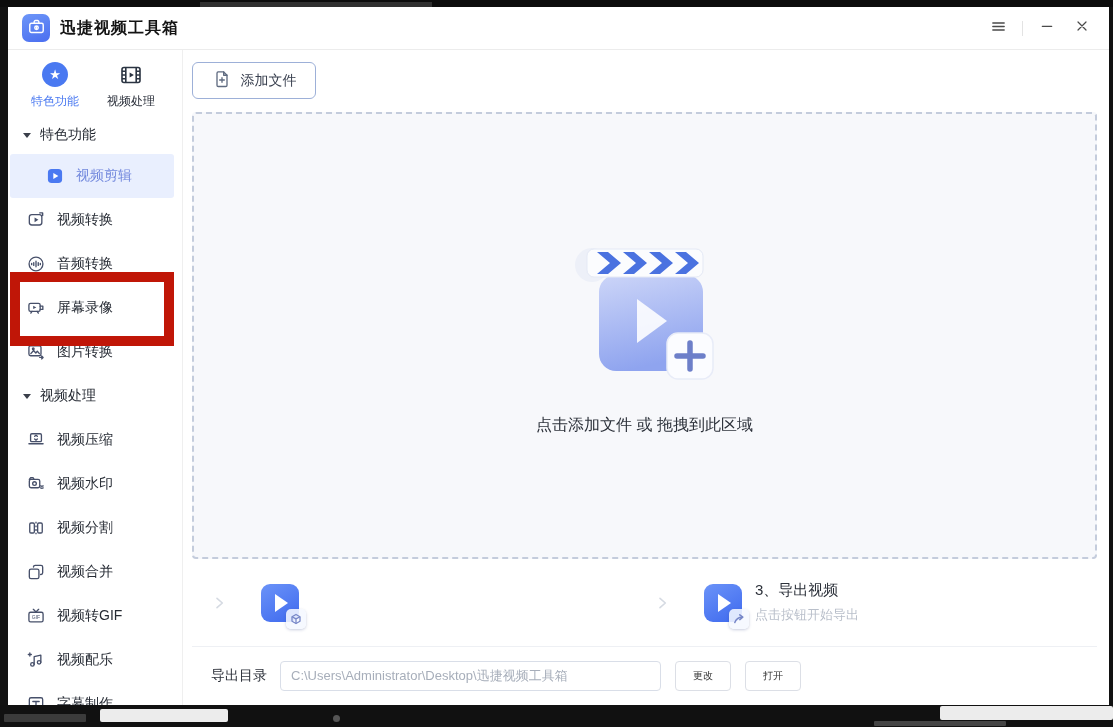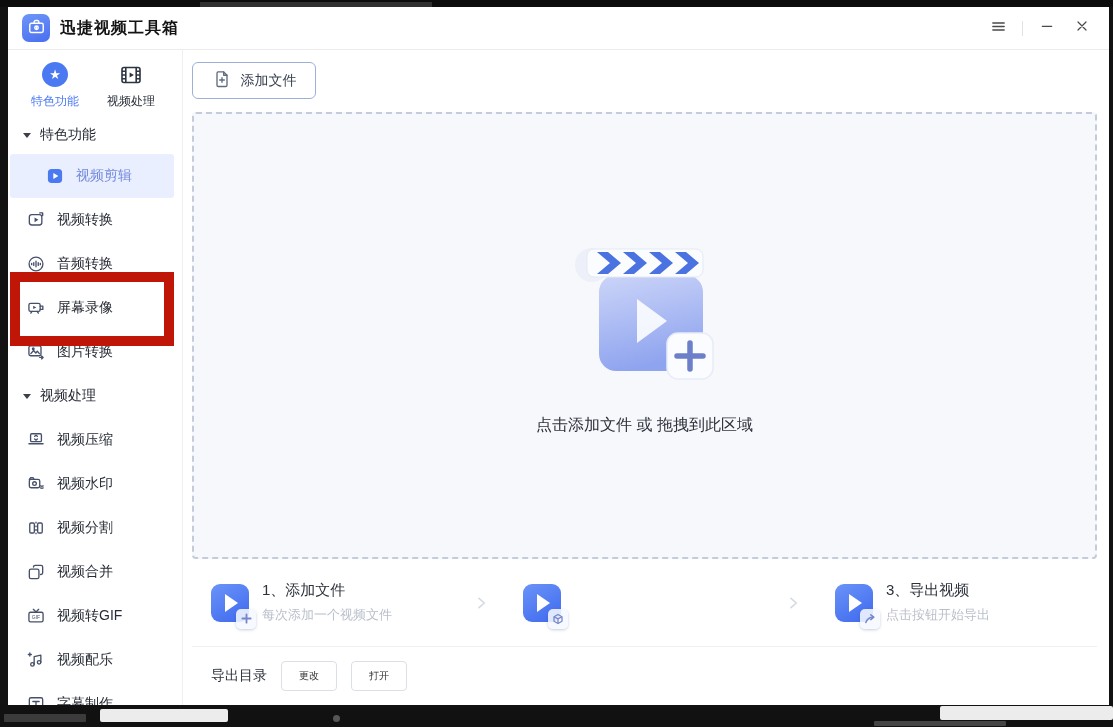--- a/index.html
+++ b/index.html
@@ -324,34 +324,20 @@
             <path d="M70 64l30 22-30 22z" fill="#ffffff" opacity="0.88"></path>
             <rect x="100" y="98" width="46" height="46" rx="11" fill="#fbfcff" stroke="#e8ecf8" stroke-width="1.5"></rect>
             <path d="M123 108v26M110 121h26" stroke="#6d7fc9" stroke-width="5.5" stroke-linecap="round"></path>
           </svg>
         </div>
         <div class="drop-text">点击添加文件 或 拖拽到此区域</div>
       </div>
 
       <div class="steps">
 
-        <div class="step">
-          <div class="step-ico">
-            <div class="step-play"></div>
-            <div class="step-badge">
-              <svg width="11" height="11" viewBox="0 0 12 12" stroke="#7787c8" stroke-width="2" stroke-linecap="round">
-                  <path d="M6 1.5v9M1.5 6h9"></path>
-                </svg>
-            </div>
-          </div>
-          <div class="step-texts">
-            <div class="step-title">1、添加文件</div>
-            <div class="step-desc">每次添加一个视频文件</div>
-          </div>
-        </div>
 
         <div class="chev">
           <svg width="16" height="16" viewBox="0 0 24 24" fill="none" stroke="#d5dae2" stroke-width="2.4" stroke-linecap="round" stroke-linejoin="round">
               <path d="M9 5l8 7-8 7"></path>
             </svg>
         </div>
 
         <div class="step">
           <div class="step-ico">
             <div class="step-play"></div>
@@ -383,20 +369,21 @@
           <div class="step-texts">
             <div class="step-title">3、导出视频</div>
             <div class="step-desc">点击按钮开始导出</div>
           </div>
         </div>
 
       </div>
 
       <div class="export-row">
         <div class="export-label">导出目录</div>
+        <div class="path-input">C:\Users\Administrator\Desktop\迅捷视频工具箱</div>
         <div class="sm-btn">更改</div>
         <div class="sm-btn">打开</div>
       </div>
 
     </div>
   </div>
 </div>
 
 <div class="red-annotation"></div>
 

